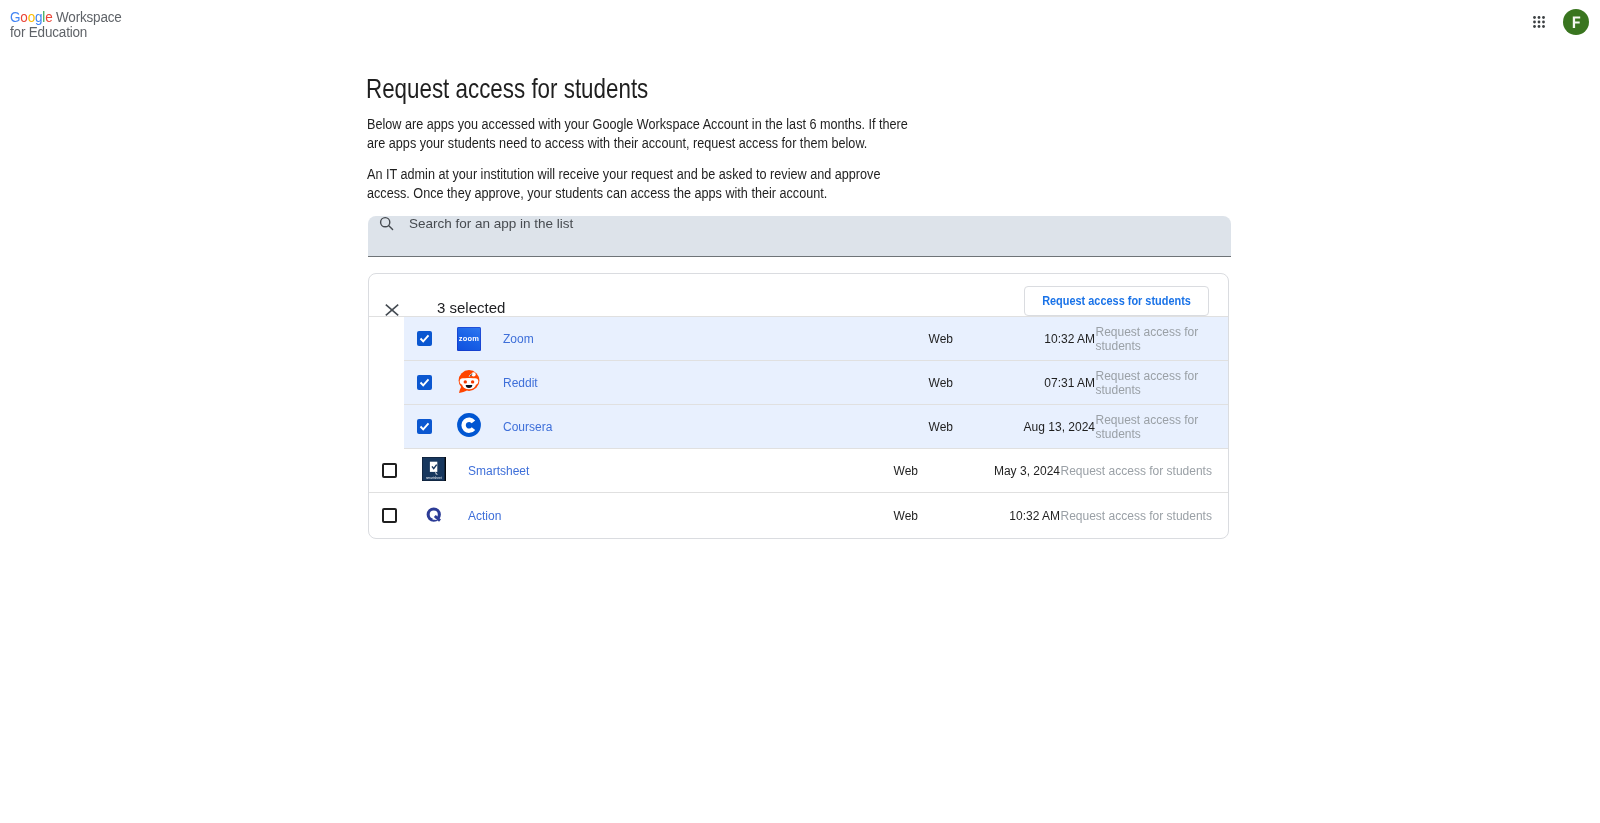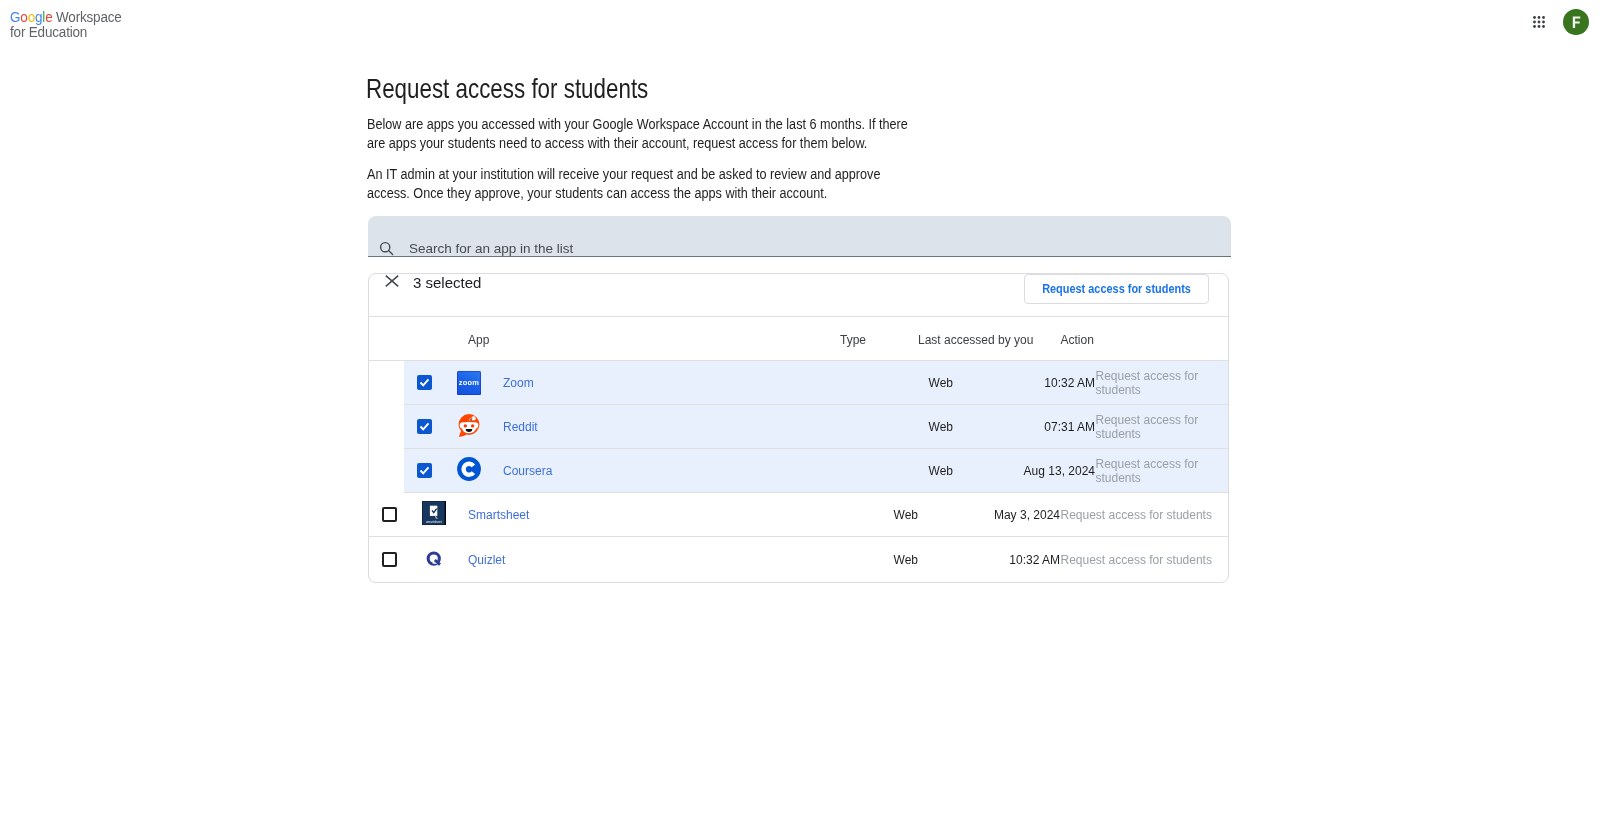--- a/index.html
+++ b/index.html
@@ -6,25 +6,25 @@
 html,body { width:1600px; height:823px; background:#fff; font-family:"Liberation Sans", sans-serif; position:relative; overflow:hidden; }
 .logo { position:absolute; left:10px; top:9px; font-size:15.5px; line-height:15px; letter-spacing:-0.2px; transform:scaleX(0.87); transform-origin:0 0; }
 .lg-blue{color:#4285F4}.lg-red{color:#EA4335}.lg-yel{color:#FBBC04}.lg-grn{color:#34A853}
 .lg-gray{color:#5f6368}
 .grid-ic { position:absolute; left:1533px; top:16px; }
 .avatar { position:absolute; left:1563px; top:9px; width:26px; height:26px; border-radius:50%; background:#39751f; overflow:hidden; }
 h1 { position:absolute; left:365.6px; top:72px; font-size:28.5px; font-weight:400; color:#1f1f1f; white-space:nowrap; transform-origin:0 0; transform:scaleX(0.785); }
 .p1, .p2 { position:absolute; left:367px; font-size:14px; line-height:19.3px; color:#1f1f1f; white-space:nowrap; transform-origin:0 0; transform:scaleX(0.903); }
 .p1 { top:115px; }
 .p2 { top:164.5px; }
-.search { position:absolute; left:368px; top:216px; width:863px; height:41px; background:#dde3ea; border-radius:8px 8px 0 0; border-bottom:1.5px solid #6e7377; display:flex; align-items:flex-end; }
+.search { position:absolute; left:368px; top:216px; width:863px; height:41px; background:#dde3ea; border-radius:8px 8px 0 0; border-bottom:1.5px solid #6e7377; display:flex; align-items:flex-start; }
 .search svg { margin-left:11px; }
 .search .ph { margin-left:15px; font-size:13.5px; color:#474b50; }
 .panel { position:absolute; left:368px; top:273px; width:861px; border:1px solid #dadce0; border-radius:8px; background:#fff; }
-.selhead { height:43px; border-bottom:1px solid #e0e0e0; display:flex; align-items:flex-start; padding-left:16px; }
+.selhead { height:43px; border-bottom:1px solid #e0e0e0; display:flex; align-items:flex-end; padding-left:16px;gap:24px; }
 .selhead .xic { width:14px; height:12px; margin-top:1px; }
 .selhead .seltx { margin-left:14px; font-size:15px; color:#202124; }
 .btn .sx{display:inline-block; transform:scaleX(0.84); transform-origin:center;}
 .btn { margin-left:auto; margin-right:19px; width:185px; height:30px; border:1px solid #dadce0; border-radius:4px; background:#fff; color:#1a73e8; font-size:13px; font-weight:700; text-align:center; line-height:28px; }
 .trow { display:flex; align-items:center; height:44px; border-bottom:1px solid #e0e0e0; font-size:12px; }
 .trow.last { height:45px; border-bottom:none; }
 .trow.sel { background:#e8f0fe;margin-left:35px; }
 .c1 { width:53px; padding-left:13px; }
 .c2 { width:46px; }
 .c3 { width:370px; }
@@ -77,28 +77,20 @@
   <span class="ph">Search for an app in the list</span>
 </div>
 
 <div class="panel">
   <div class="selhead">
     <svg class="xic" viewBox="0 0 14 12" fill="none">
       <path d="M0.8 0.6 L13.2 11.4 M13.2 0.6 L0.8 11.4" stroke="#454b52" stroke-width="1.6"></path>
     </svg>
     <span class="seltx">3 selected</span>
     <div class="btn"><span class="sx">Request access for students</span></div>
-  </div>
-  <div class="trow thead">
-    <div class="c1"></div>
-      <div class="c2"></div>
-    <div class="c3">App</div>
-      <div class="c4">Type</div>
-      <div class="c5">Last accessed by you</div>
-      <div class="c6">Action</div>
   </div>
 
   <div class="trow sel">
     <div class="c1">
         <div class="cb on">
           <svg width="11" height="11" viewBox="0 0 11 11">
             <path d="M1.5 5.5 L4.2 8.4 L9.5 2.3" stroke="#fff" stroke-width="1.9" fill="none"></path>
           </svg>
         </div>
       </div>
@@ -176,18 +168,18 @@
 
   <div class="trow last">
     <div class="c1">
         <div class="cb off"></div>
       </div>
     <div class="c2"><svg class="appic" viewBox="0 0 24 24">
       <circle cx="11.75" cy="12.6" r="5.6" stroke="#2c3c96" stroke-width="3.1" fill="none"></circle>
       <path d="M11.8,13.6 L16.6,18.2 L10.4,17.6 Z" fill="#fff"></path>
       <path d="M12.8,14.0 L18.0,18.6" stroke="#2c3c96" stroke-width="2.9" fill="none"></path>
     </svg></div>
-    <div class="c3"><span class="applink">Quizlet</span></div>
+    <div class="c3"><span class="applink">Action</span></div>
     <div class="c4 cellb">Web</div>
     <div class="c5 cellb">10:32 AM</div>
     <div class="c6 action">Request access for students</div>
   </div>
 </div>
 
 </body></html>

